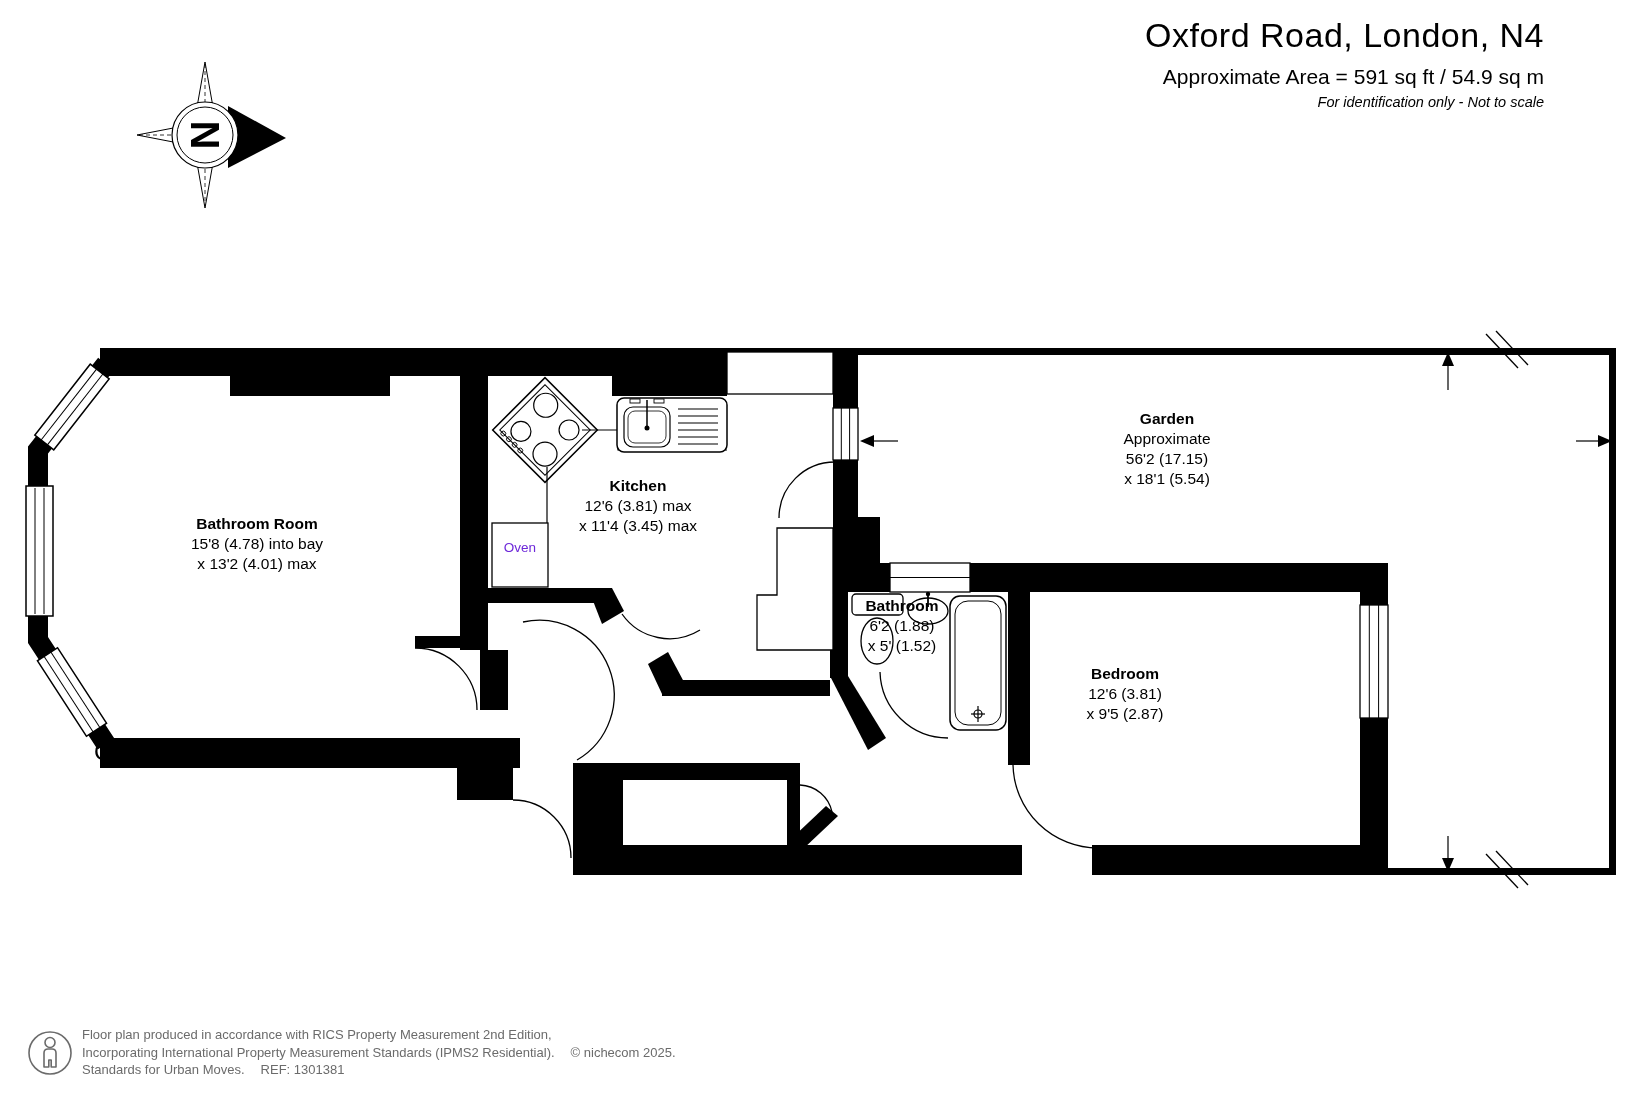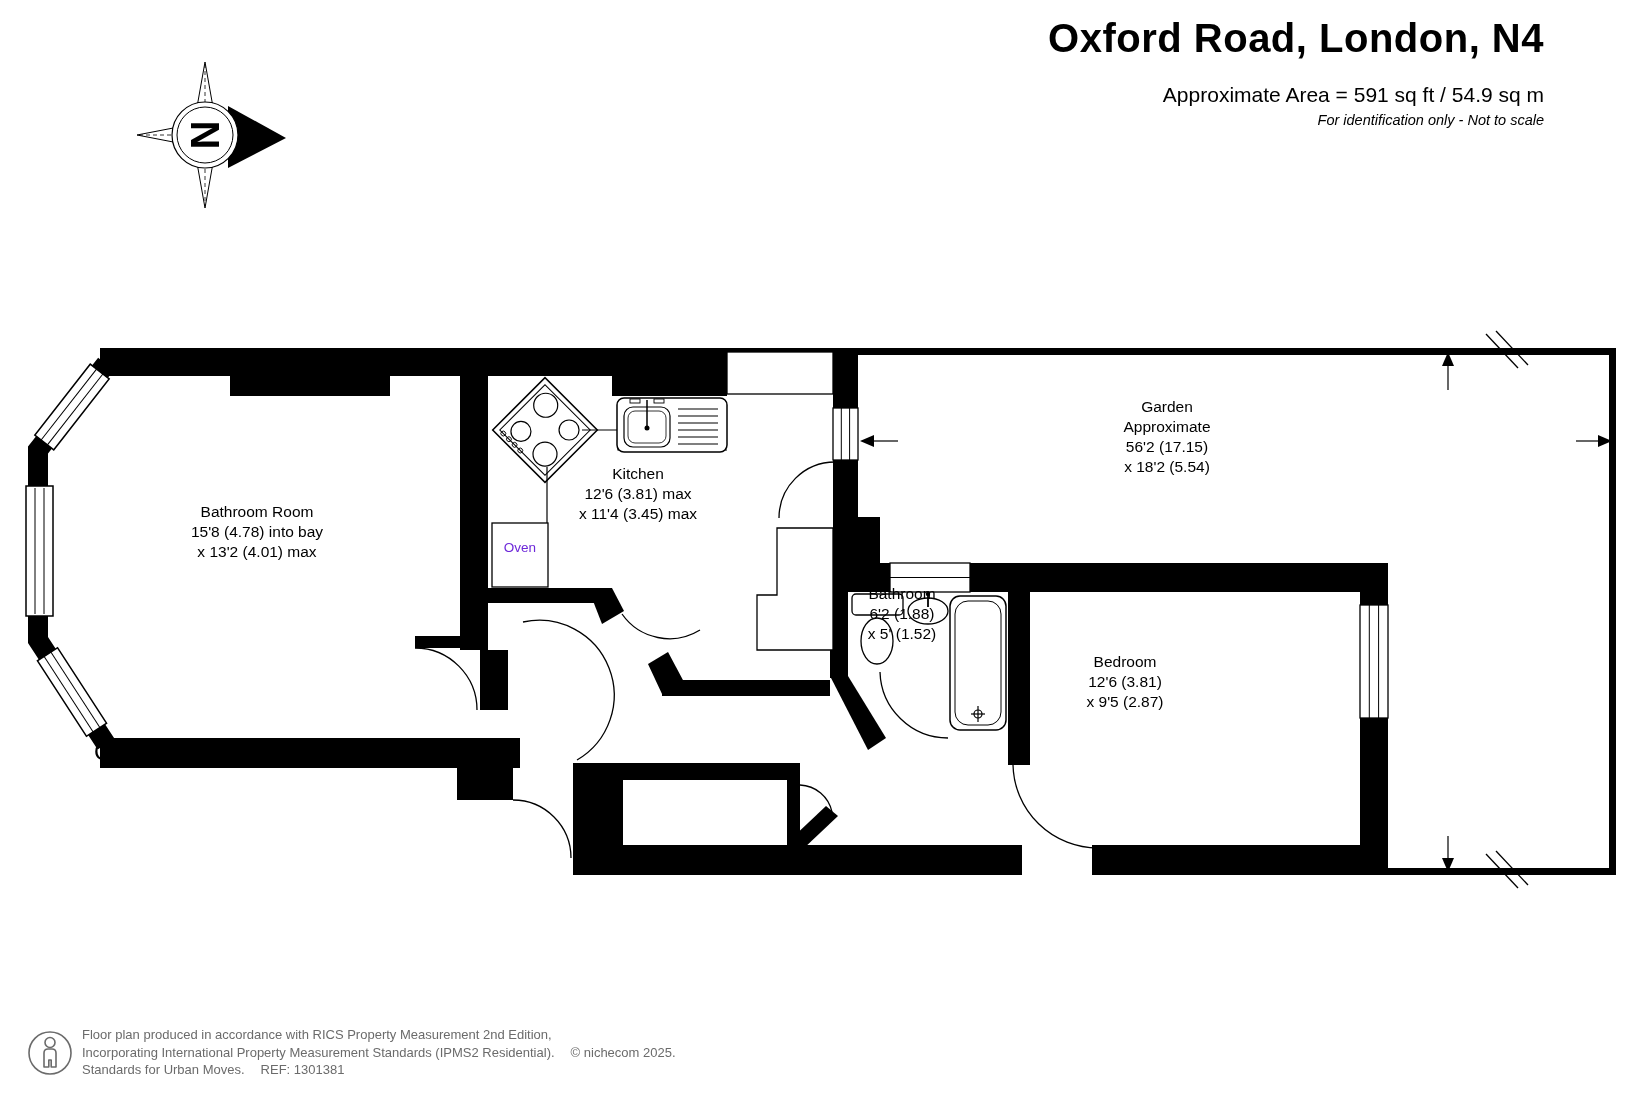--- a/index.html
+++ b/index.html
@@ -1,26 +1,26 @@
 <!DOCTYPE html>
 <html><head>
 <meta charset="utf-8">
 <style>
   html,body{margin:0;padding:0;background:#fff;}
   .page{position:relative;width:1649px;height:1099px;background:#ffffff;overflow:hidden;
         font-family:"Liberation Sans", sans-serif;color:#000;}
   .abs{position:absolute;}
   
   .header{position:absolute;top:16px;right:105px;text-align:right;}
-  .header .title{font-size:40px;font-weight:bold;letter-spacing:0.5px;text-align:right;}
-  .header .area{font-size:21px;margin-top:22px;text-align:right;}
+  .header .title{font-size:34px;font-weight:normal;letter-spacing:0.5px;text-align:right;}
+  .header .area{font-size:21px;margin-top:10px;text-align:right;}
   .header .disclaimer{font-size:14.5px;margin-top:5px;font-style:italic;}
   
   .room-label{position:absolute;text-align:center;font-size:15.5px;line-height:20px;transform:translateX(-50%);white-space:nowrap;}
-  .room-label .rname{font-weight:normal;}
+  .room-label .rname{font-weight:bold;margin-top:12px;}
   .floor-label{position:absolute;left:94px;top:738px;font-size:24px;font-weight:normal;letter-spacing:0.3px;}
   .oven-label{position:absolute;left:520px;top:547px;transform:translate(-50%,-50%);font-size:13.5px;color:#6d28d9;}
   
   .footer-text{position:absolute;left:82px;top:1026px;font-size:13px;line-height:17.5px;color:#6b6b6b;}
   .footer-text .gap{margin-left:16px;}
   .footer-icon{position:absolute;left:27px;top:1027px;}
 </style>
 </head>
 <body>
 
@@ -215,21 +215,21 @@
   <div class="room-label" style="left:638px;top:464px">
     <div class="rname">Kitchen</div>
     <div>12'6 (3.81) max</div>
     <div>x 11'4 (3.45) max</div>
   </div>
 
   <div class="room-label" style="left:1167px;top:397px">
     <div class="rname">Garden</div>
     <div>Approximate</div>
     <div>56'2 (17.15)</div>
-    <div>x 18'2 (5.54)</div>
+    <div>x 18'1 (5.54)</div>
   </div>
 
   <div class="room-label" style="left:902px;top:584px">
     <div class="rname">Bathroom</div>
     <div>6'2 (1.88)</div>
     <div>x 5' (1.52)</div>
   </div>
 
   <div class="room-label" style="left:1125px;top:652px">
     <div class="rname">Bedroom</div>

